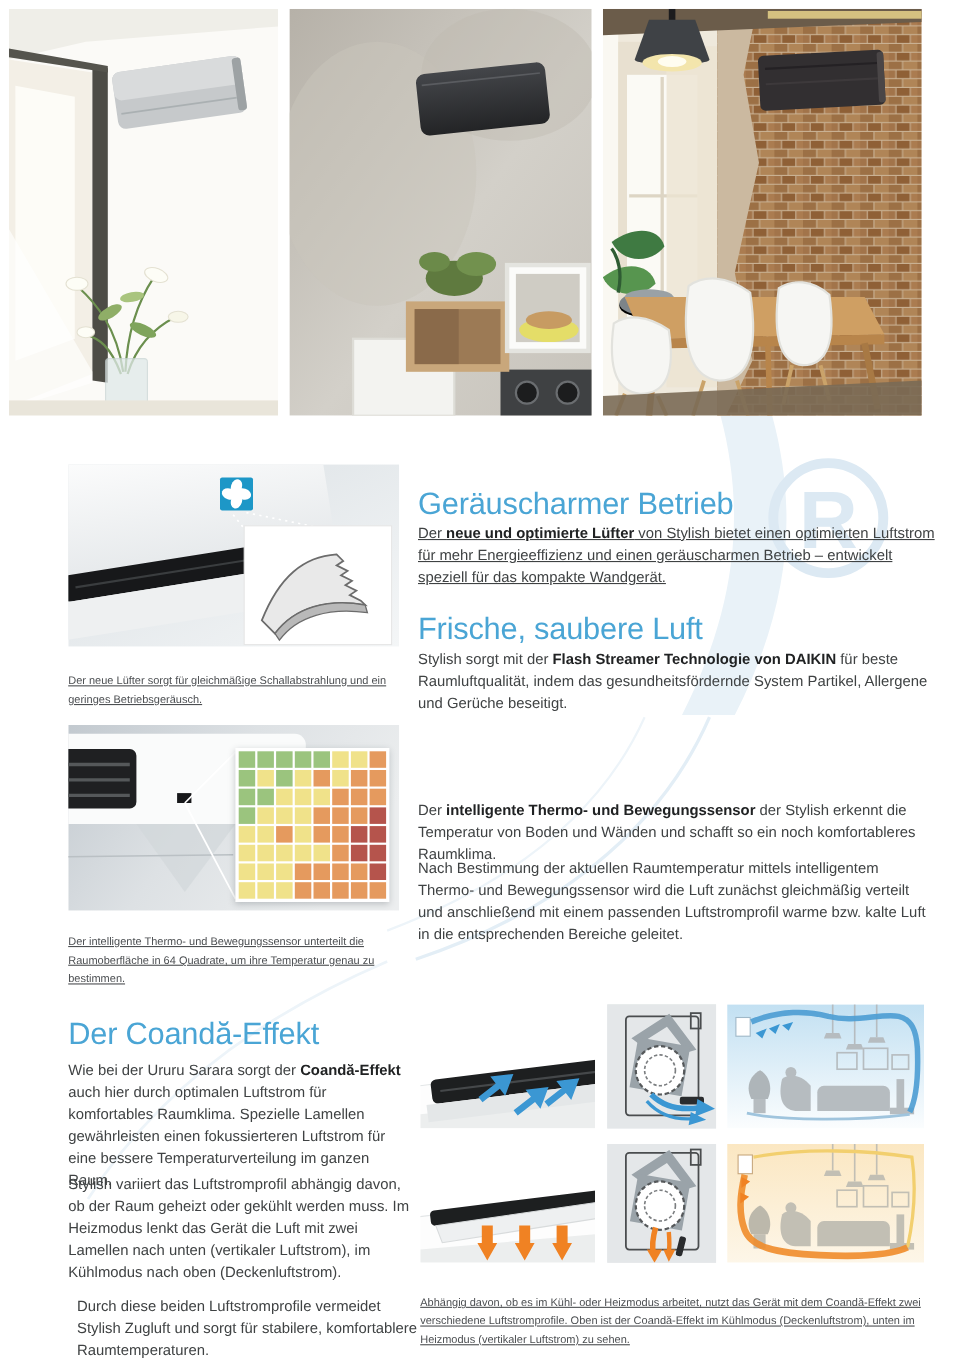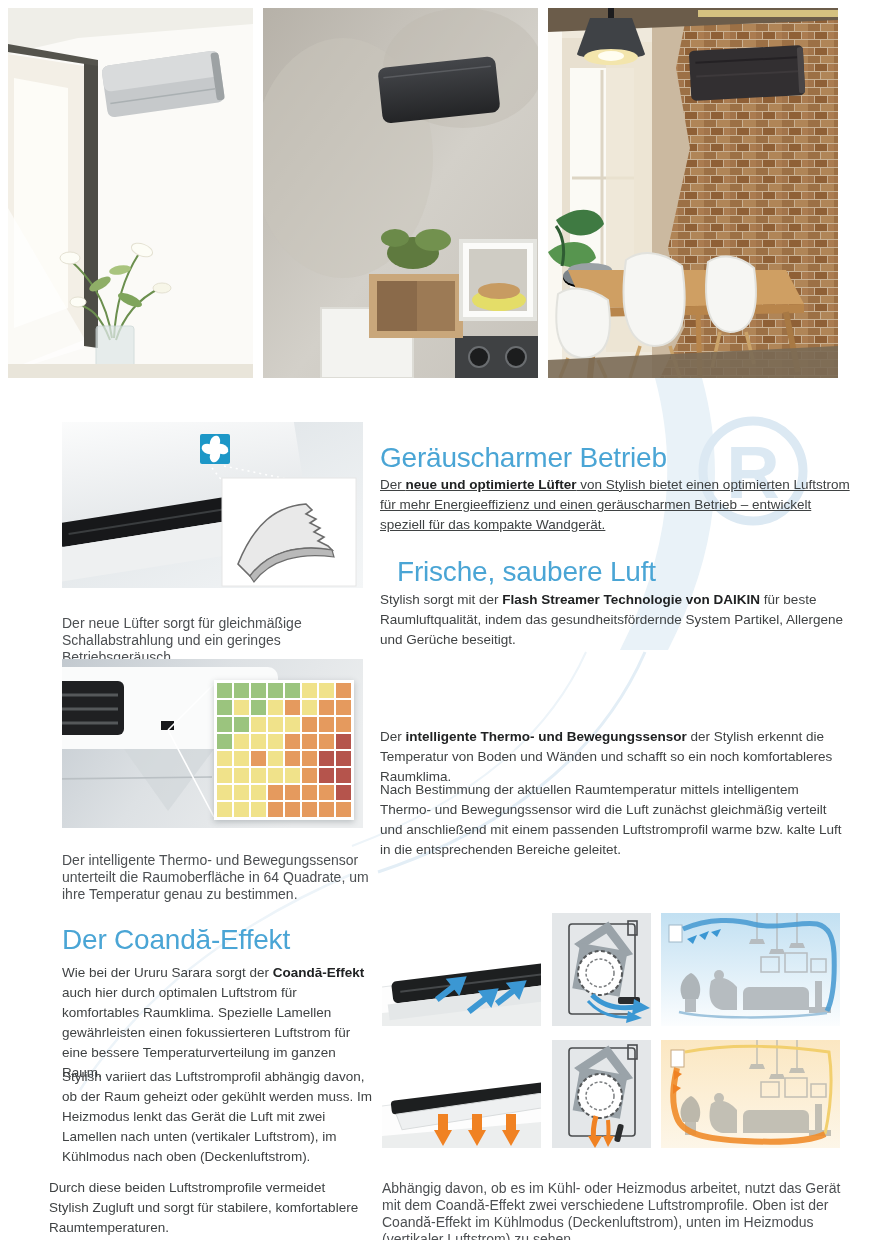--- a/index.html
+++ b/index.html
@@ -5,21 +5,21 @@
   html,body{margin:0;padding:0;background:#ffffff;}
   #page{position:relative;width:874px;height:1240px;background:#fff;overflow:hidden;
         font-family:"Liberation Sans",sans-serif;color:var(--body,#3f4243);}
   #page *{box-sizing:border-box;}
 
   
   .h1{position:absolute;font-size:28px;line-height:32px;font-weight:400;
       color:var(--accent,#4aa5d5);letter-spacing:-0.2px;}
   .body-text{position:absolute;font-size:13.5px;line-height:20px;color:var(--body,#3f4243);}
   .body-text b{color:#202223;}
-  .caption{position:absolute;font-size:14px;line-height:17px;color:var(--caption,#4c4f52);}
+  .caption{position:absolute;font-size:10px;line-height:17px;color:var(--caption,#4c4f52);text-decoration:underline;}
 
   
   .photo{position:absolute;top:8px;height:370px;overflow:hidden;}
   .photo svg{display:block;}
 
   
   .figure{position:absolute;overflow:hidden;}
   .figure svg{display:block;}
 
   
@@ -240,21 +240,21 @@
                    L270,128 C236,122 206,130 188,154 Z" fill="#e9e9e9" stroke="#6c6c6c" stroke-width="1.6"></path>
           <path d="M188,154 C206,130 236,122 270,128 L272,135 C238,130 208,138 192,160 Z" fill="#b9b9b9" stroke="#6c6c6c" stroke-width="1.2"></path>
         </g>
       </svg>
     </div>
     <p class="caption" style="left:62px;top:601px;width:308px;">Der neue Lüfter sorgt für gleichmäßige Schallabstrahlung und ein geringes Betriebsgeräusch.</p>
 
     <h2 class="h1" style="left:380px;top:419px;">Geräuscharmer Betrieb</h2>
     <p class="body-text" style="left:380px;top:461px;width:470px;text-decoration:underline;"><span>Der </span><b>neue und optimierte Lüfter</b><span> von Stylish bietet einen optimierten Luftstrom für mehr Energieeffizienz und einen geräuscharmen Betrieb – entwickelt speziell für das kompakte Wandgerät.</span></p>
 
-    <h2 class="h1" style="left:397px;top:533px;">Frische, saubere Luft</h2>
+    <h2 class="h1" style="left:380px;top:533px;">Frische, saubere Luft</h2>
     <p class="body-text" style="left:380px;top:576px;width:470px;"><span>Stylish sorgt mit der </span><b>Flash Streamer Technologie von DAIKIN</b><span> für beste Raumluftqualität, indem das gesundheitsfördernde System Partikel, Allergene und Gerüche beseitigt.</span></p>
 
     <div class="figure" style="left:62px;top:659px;width:301px;height:169px;">
       <svg width="301" height="169" viewBox="0 0 301 169" style="position:absolute;left:0;top:0;">
         <defs>
           <linearGradient id="figbg2" x1="0" y1="0" x2="1" y2="0.4">
             <stop offset="0" stop-color="#c2c9cf"></stop>
               <stop offset="0.5" stop-color="#dde1e4"></stop>
               <stop offset="1" stop-color="#eceeef"></stop>
           </linearGradient>
@@ -339,21 +339,21 @@
         </div>
     </div>
     <p class="caption" style="left:62px;top:838px;width:312px;">Der intelligente Thermo- und Bewegungssensor unterteilt die Raumoberfläche in 64 Quadrate, um ihre Temperatur genau zu bestimmen.</p>
 
     <p class="body-text" style="left:380px;top:713px;width:470px;"><span>Der </span><b>intelligente Thermo- und Bewegungssensor</b><span> der Stylish erkennt die Temperatur von Boden und Wänden und schafft so ein noch komfortableres Raumklima.</span></p>
     <p class="body-text" style="left:380px;top:764px;width:470px;margin-top:16px;">Nach Bestimmung der aktuellen Raumtemperatur mittels intelligentem Thermo- und Bewegungssensor wird die Luft zunächst gleichmäßig verteilt und anschließend mit einem passenden Luftstromprofil warme bzw. kalte Luft in die entsprechenden Bereiche geleitet.</p>
 
     <h2 class="h1" style="left:62px;top:901px;">Der Coandă-Effekt</h2>
     <p class="body-text" style="left:62px;top:949px;width:315px;"><span>Wie bei der Ururu Sarara sorgt der </span><b>Coandă-Effekt</b><span> auch hier durch optimalen Luftstrom für komfortables Raumklima. Spezielle Lamellen gewährleisten einen fokussierteren Luftstrom für eine bessere Temperaturverteilung im ganzen Raum.</span></p>
     <p class="body-text" style="left:62px;top:1053px;width:315px;">Stylish variiert das Luftstromprofil abhängig davon, ob der Raum geheizt oder gekühlt werden muss. Im Heizmodus lenkt das Gerät die Luft mit zwei Lamellen nach unten (vertikaler Luftstrom), im Kühlmodus nach oben (Deckenluftstrom).</p>
-    <p class="body-text" style="left:49px;top:1164px;width:315px;">Durch diese beiden Luftstromprofile vermeidet Stylish Zugluft und sorgt für stabilere, komfortablere Raumtemperaturen.</p>
+    <p class="body-text" style="left:70px;top:1164px;width:315px;">Durch diese beiden Luftstromprofile vermeidet Stylish Zugluft und sorgt für stabilere, komfortablere Raumtemperaturen.</p>
 
     <div class="coanda-img" style="left:382px;top:913px;width:159px;height:113px;">
       <svg width="159" height="113" viewBox="0 0 159 113">
         <rect width="159" height="113" fill="#fdfdfd"></rect>
         <polygon points="0,113 159,113 159,85 0,100" fill="#eceeee"></polygon>
         <g transform="rotate(-7 80 40)">
           <rect x="-20" y="-32" width="210" height="96" rx="10" fill="#ffffff" stroke="#e3e6e7"></rect>
           <rect x="6" y="60" width="186" height="22" rx="5" fill="#1d1f20"></rect>
           <line x1="14" y1="71" x2="184" y2="71" stroke="#45484a" stroke-width="2"></line>
           <rect x="0" y="82" width="198" height="16" fill="#e4e7e8"></rect>

